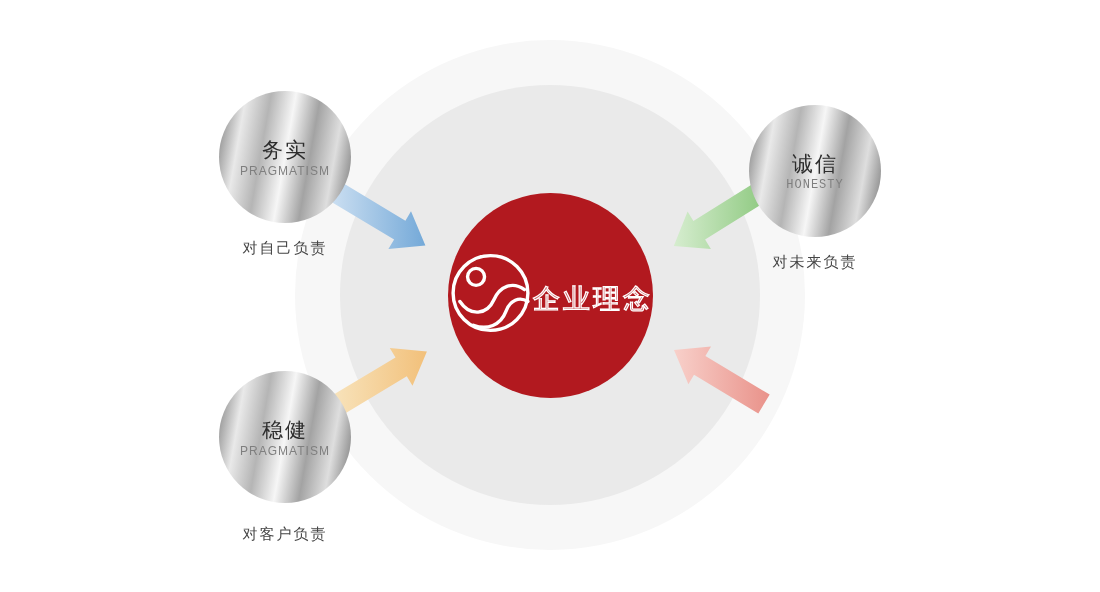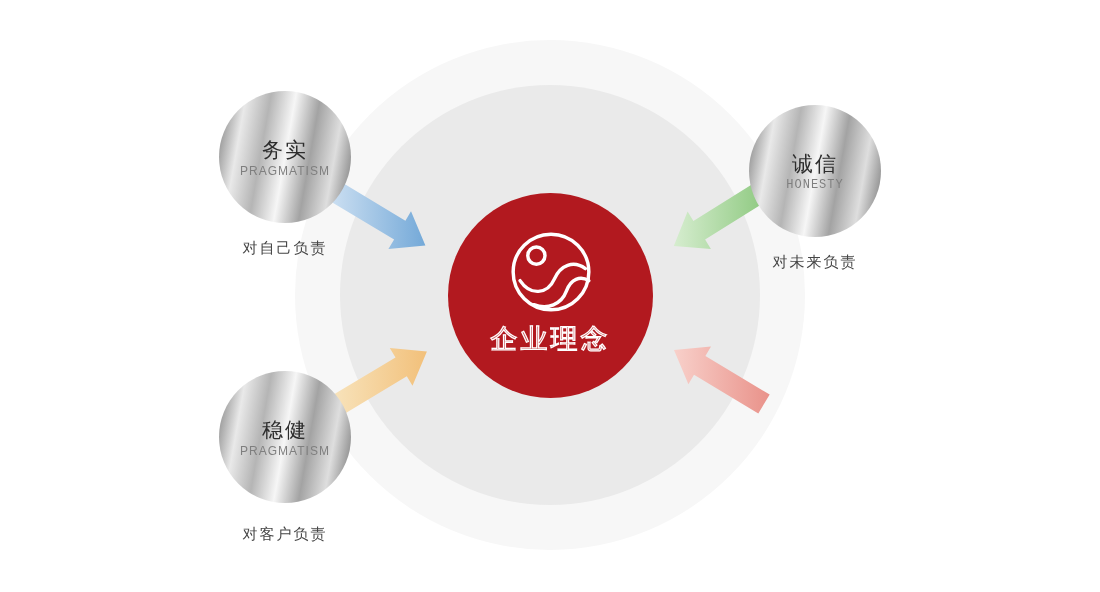--- a/index.html
+++ b/index.html
@@ -8,21 +8,21 @@
 
   .halo{position:absolute;border-radius:50%;}
   .outer-halo{width:510px;height:510px;left:295px;top:40px;background:var(--outer-halo,#f7f7f7);}
   .inner-halo{width:420px;height:420px;left:340px;top:85px;background:var(--inner-halo,#eaeaea);}
 
   #arrow-layer{position:absolute;left:0;top:0;width:1100px;height:592px;pointer-events:none;}
 
   .center-circle{
     position:absolute;left:448px;top:193px;width:205px;height:205px;border-radius:50%;
     background:var(--center-red,#b2191f);
-    display:flex;flex-direction:column;align-items:center;justify-content:center;
+    display:flex;align-items:center;justify-content:center;
   }
   .center-logo{width:86px;height:86px;margin-top:-6px;}
   .center-label{
     margin-top:6px;font-size:27px;letter-spacing:3px;font-weight:400;
     color:rgba(255,255,255,0.28);
     -webkit-text-stroke:1.2px #ffffff;
     white-space:nowrap;
   }
 
   .node{position:absolute;display:flex;flex-direction:column;align-items:center;}

